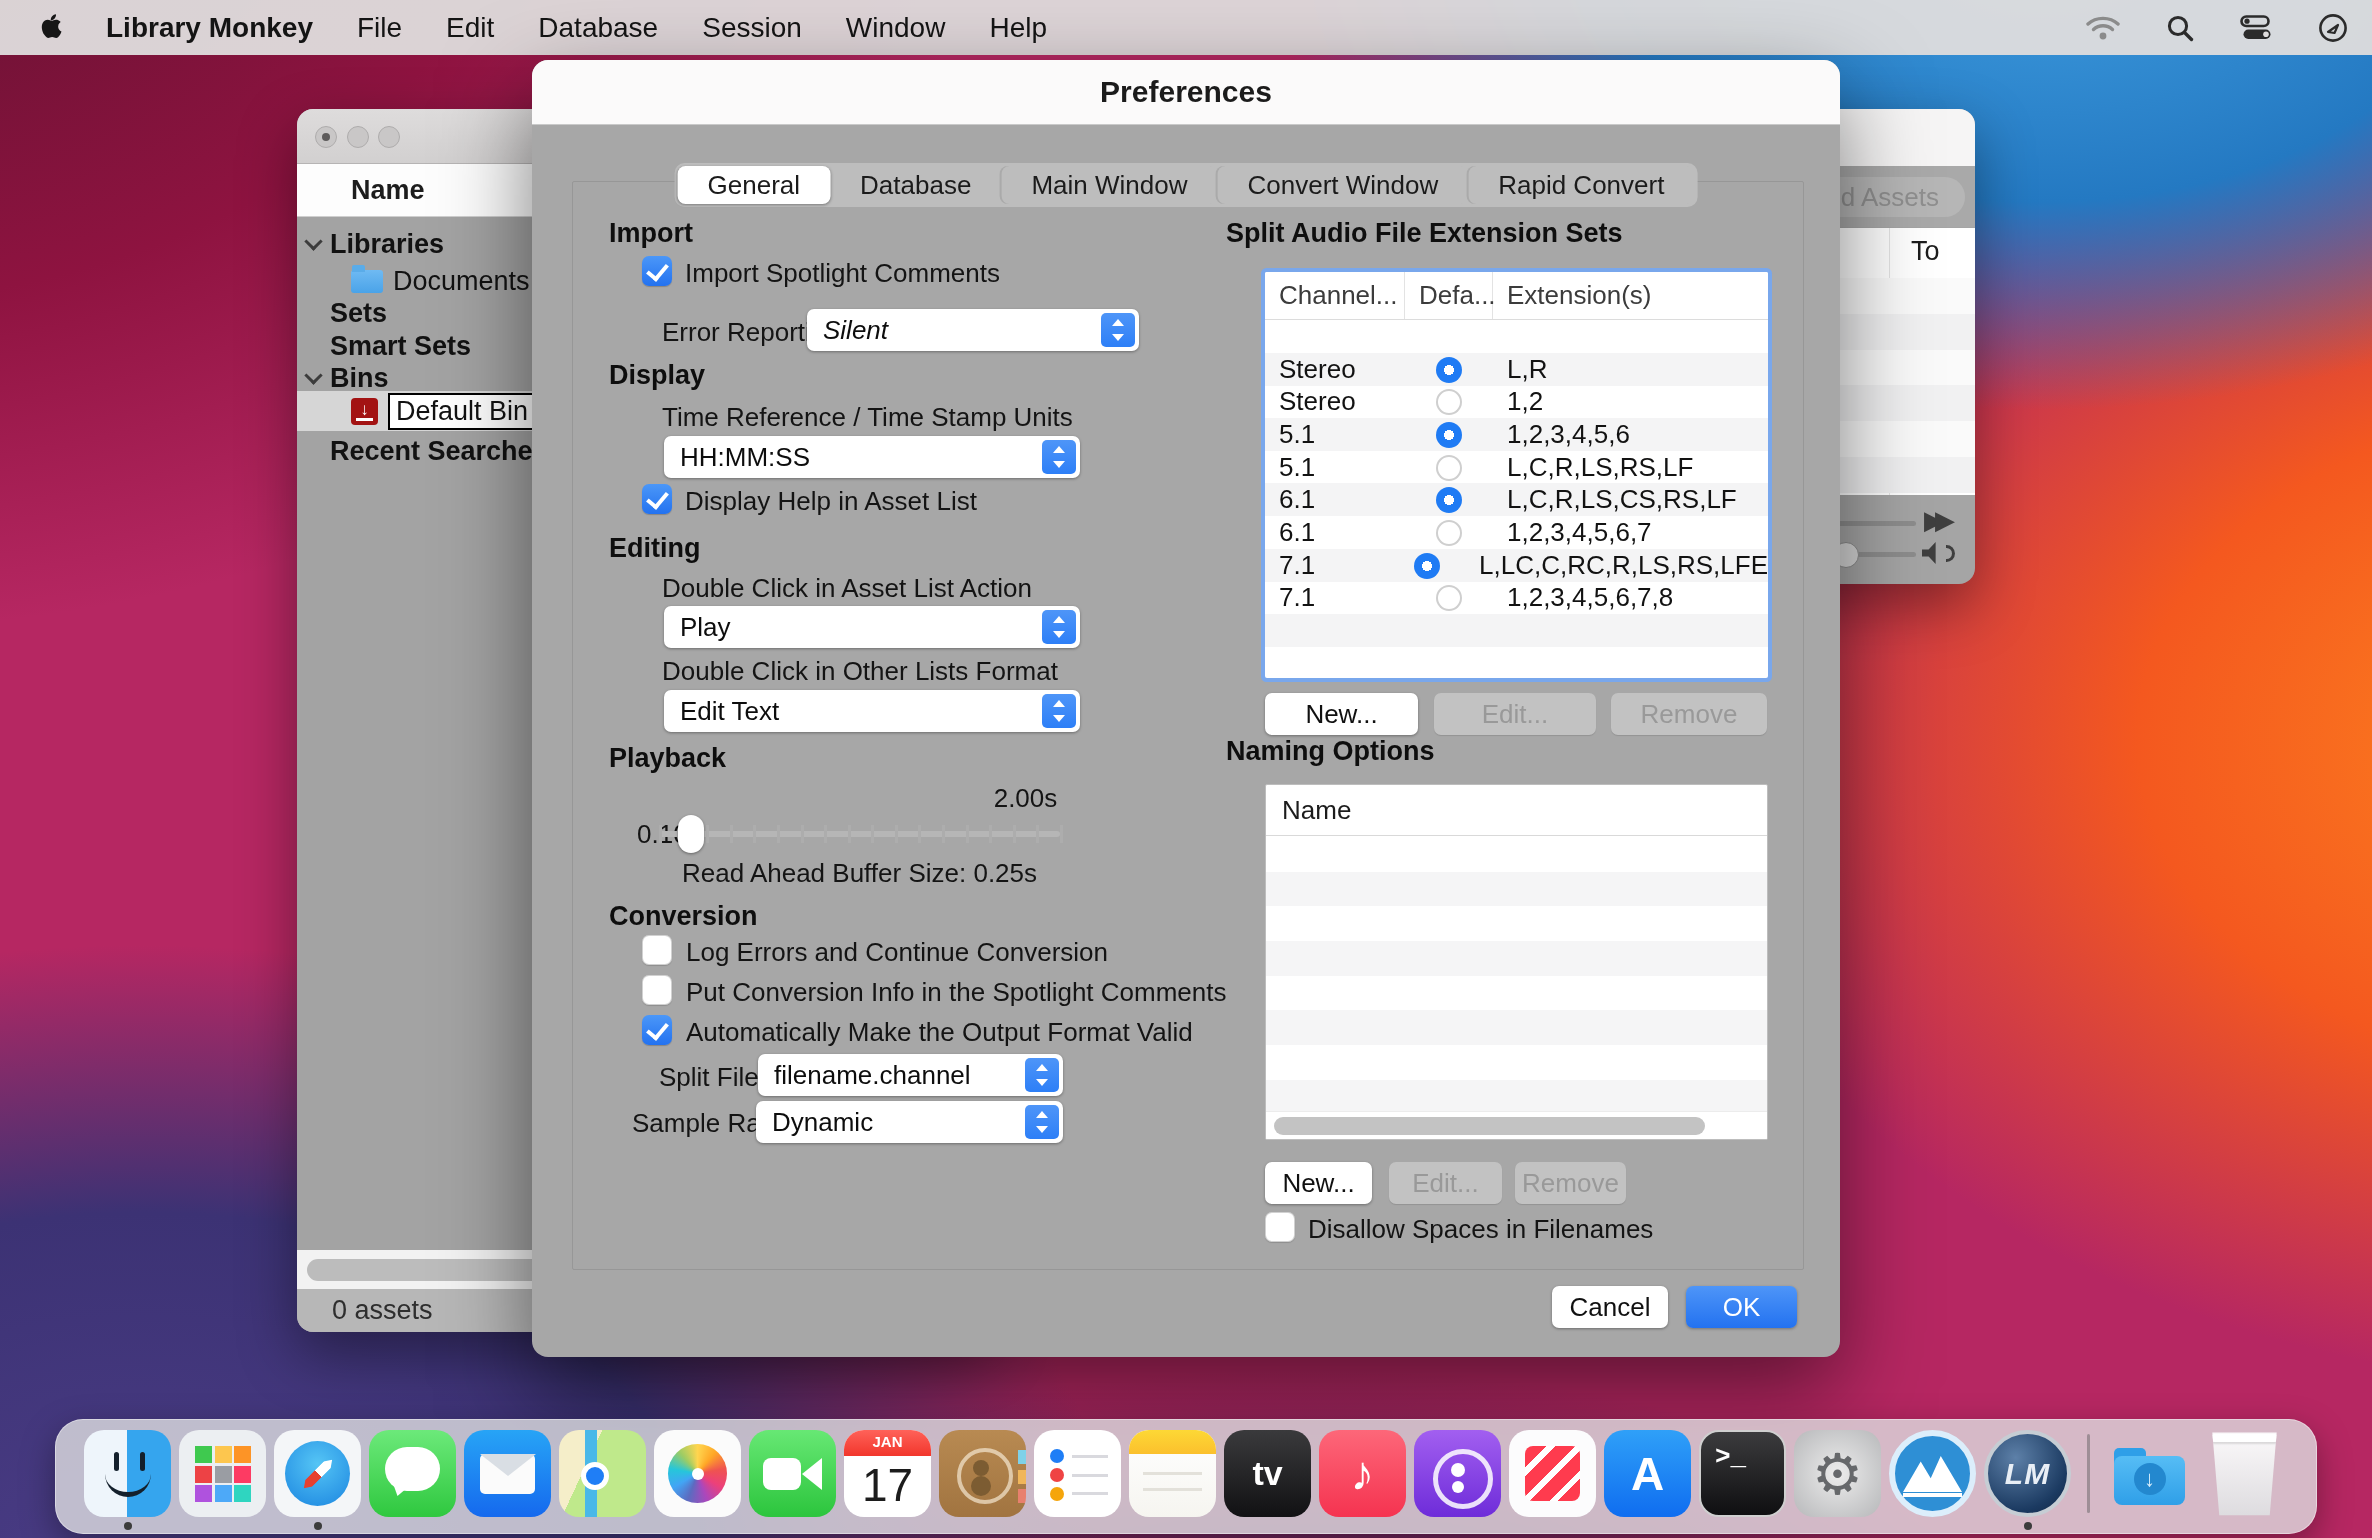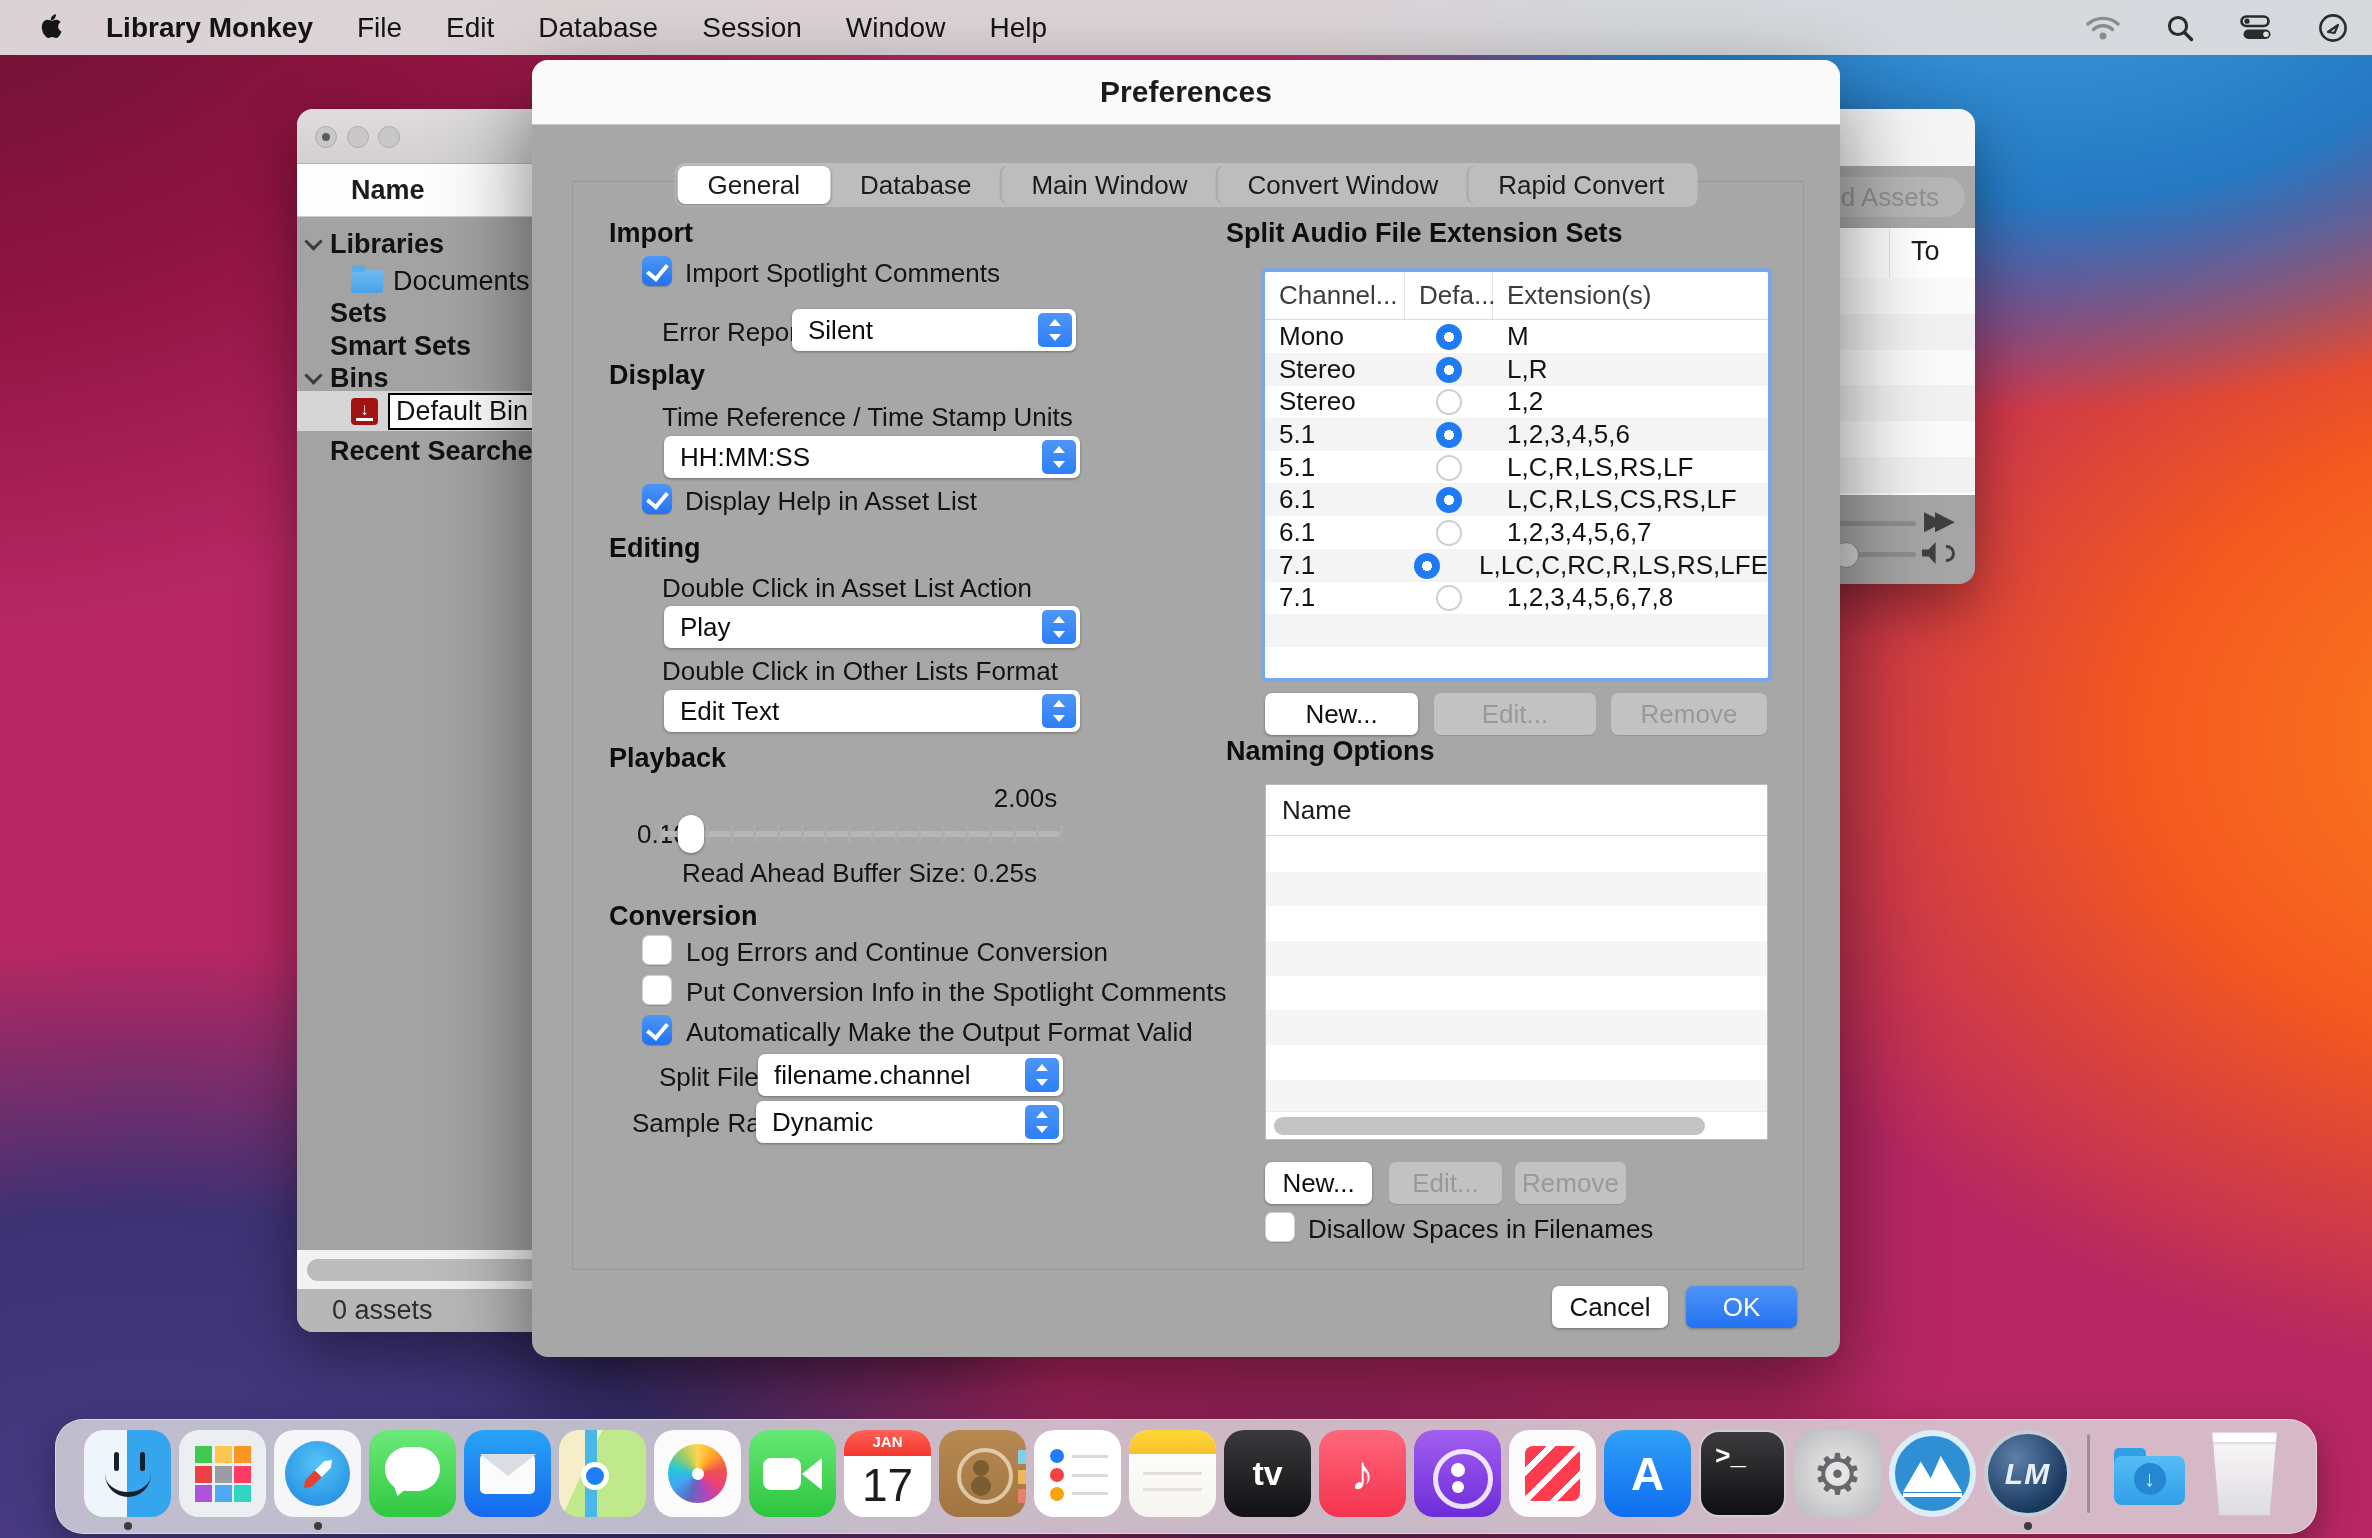--- a/index.html
+++ b/index.html
@@ -461,21 +461,21 @@
       <div class="tab">Database</div>
       <div class="tab">Main Window</div>
       <div class="tab">Convert Window</div>
       <div class="tab">Rapid Convert</div>
     </div>
 
   <div class="sechdr" style="left:77px; top:158px;">Import</div>
   <span class="cb checked" style="left:110px; top:196px;"></span>
   <span class="lbl" style="left:153px; top:198px;">Import Spotlight Comments</span>
   <span class="lbl" style="left:130px; top:257px;">Error Reporting:</span>
-  <div class="popup" style="left:260px; top:249px; width:284px;">
+  <div class="popup" style="left:275px; top:249px; width:332px;font-style:italic;">
     <span>Silent</span>
     <span class="stepper"></span>
   </div>
 
   <div class="sechdr" style="left:77px; top:300px;">Display</div>
   <span class="lbl" style="left:130px; top:342px;">Time Reference / Time Stamp Units</span>
   <div class="popup" style="left:132px; top:376px; width:416px;">
     <span>HH:MM:SS</span>
     <span class="stepper"></span>
   </div>
@@ -531,27 +531,20 @@
   </div>
 
   <div class="sechdr" style="left:694px; top:158px;">Split Audio File Extension Sets</div>
   <div id="exttable" style="left:733px; top:212px;">
     <div class="thead">
       <span class="hc hc1">Channel...</span>
       <span class="hc hc2">Defa...</span>
       <span class="hc hc3">Extension(s)</span>
     </div>
     <div id="ext-rows" style="position:absolute; left:0; right:0; top:48px; bottom:0;">
-        <div class="xrow even" style="top: 0px;">
-          <span class="c1">Mono</span>
-          <span class="c2">
-            <span class="radio sel"></span>
-          </span>
-          <span class="c3">M</span>
-        </div>
         <div class="xrow odd" style="top: 33px;">
           <span class="c1">Stereo</span>
           <span class="c2">
             <span class="radio sel"></span>
           </span>
           <span class="c3">L,R</span>
         </div>
         <div class="xrow even" style="top: 65px;">
           <span class="c1">Stereo</span>
           <span class="c2">

